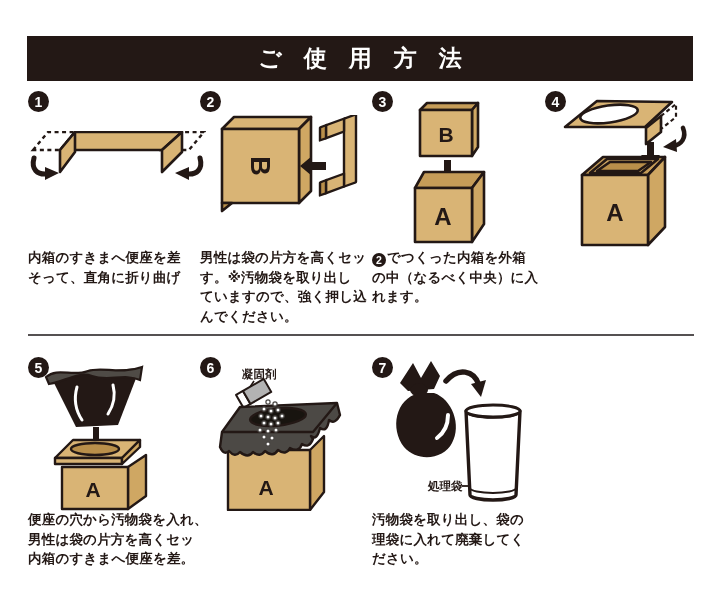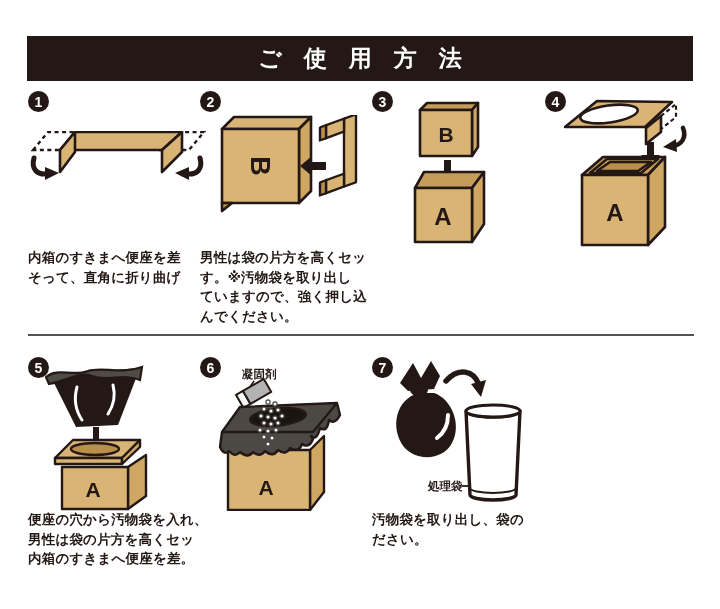--- a/index.html
+++ b/index.html
@@ -119,20 +119,25 @@
         <rect x="54" y="60" width="7" height="13"></rect>
         <polygon points="48,72 67,72 57.5,84"></polygon>
       </g>
       <g stroke="#231815" stroke-width="2.6" stroke-linejoin="round">
         <polygon points="25,88 34,72 94,72 82,88" fill="#c59c58"></polygon>
         <polygon points="82,88 94,72 94,124 82,142" fill="#cfa763"></polygon>
         <polygon points="25,88 82,88 82,142 25,142" fill="#d9b475"></polygon>
       </g>
       <text x="53" y="116" font-size="24" text-anchor="middle" dominant-baseline="central">A</text>
     </svg>
+    <div class="step-text txt-top">
+      <div><span class="mini-badge">2</span><span>でつくった内箱を外箱</span></div>
+      <div>の中（なるべく中央）に入</div>
+      <div>れます。</div>
+    </div>
   </div>
 
   <div class="col" style="left:545px;">
     <div class="badge">4</div>
     <svg style="left:0;top:7px;" width="168" height="150" viewBox="0 0 168 150">
       <g stroke="#231815" stroke-width="2.6" stroke-linejoin="round">
         <polygon points="20,29 52,3 127,4 100,29" fill="#d9b475"></polygon>
         <ellipse cx="64" cy="16" rx="29" ry="8.5" fill="#ffffff" transform="rotate(-8 64 16)"></ellipse>
         <polygon points="101,30 116,18 116,34 101,46" fill="#d9b475"></polygon>
       </g>
@@ -246,17 +251,18 @@
       <g>
         <path d="M84,52 A27,6 0 0 0 138,52 L134,136 A23,5 0 0 1 88,136 Z" fill="#ffffff" stroke="#231815" stroke-width="3.4" stroke-linejoin="round"></path>
         <ellipse cx="111" cy="52" rx="27" ry="6" fill="#ffffff" stroke="#231815" stroke-width="3"></ellipse>
         <path d="M88,129 A23,5 0 0 0 134,129" fill="none" stroke="#231815" stroke-width="2"></path>
       </g>
       <text x="46" y="131" font-size="11.5">処理袋</text>
       <line x1="80" y1="127" x2="87" y2="127" stroke="#231815" stroke-width="1.8"></line>
     </svg>
     <div class="step-text txt-bot">
       <div>汚物袋を取り出し、袋の</div>
+      <div>理袋に入れて廃棄してく</div>
       <div>ださい。</div>
     </div>
   </div>
 
 </div>
 
 </body></html>

